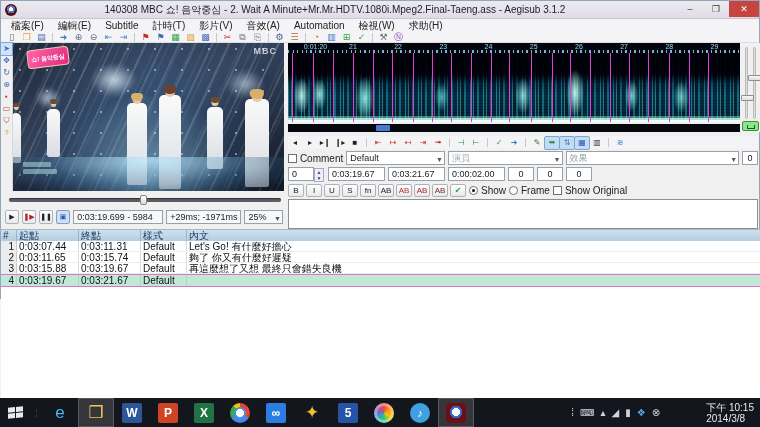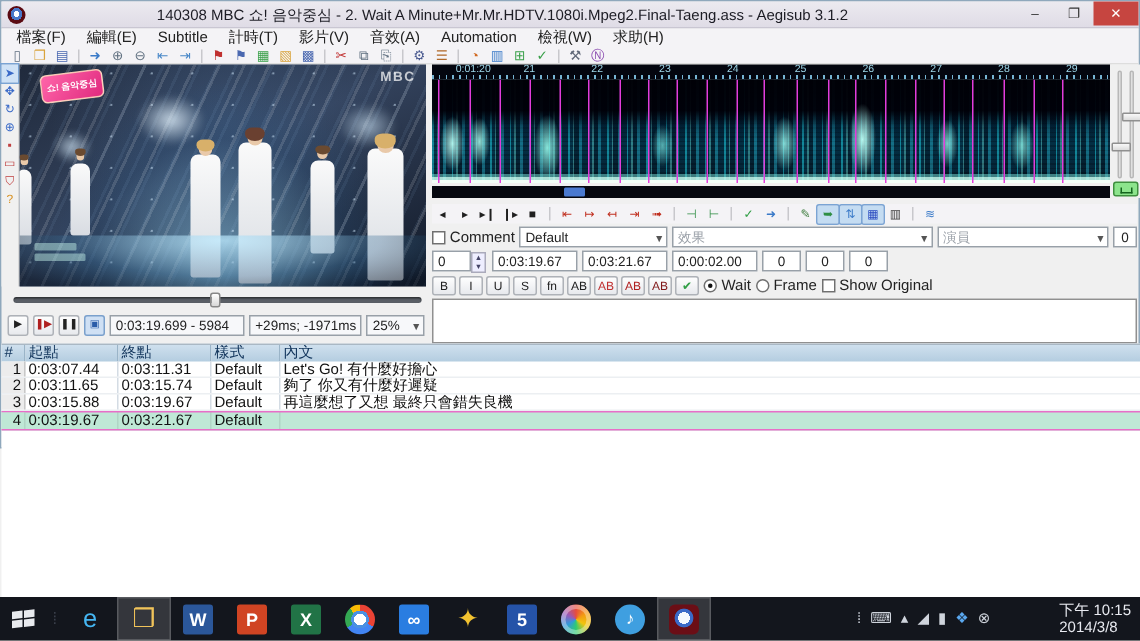--- a/index.html
+++ b/index.html
@@ -357,22 +357,22 @@
           <div class="abtn on" style="color: rgb(42, 74, 192);">▦</div>
           <div class="abtn" style="color: rgb(64, 64, 64);">▥</div>
           <div class="asep"></div>
           <div class="abtn" style="color: rgb(58, 122, 200);">≋</div>
         </div>
 
       <div class="frow" id="commentrow">
         <div class="chk"></div>
         <span class="lbl">Comment</span>
         <div class="combo" style="width:100px;"><span>Default</span><span class="arrow">▼</span></div>
+        <div class="combo ph" style="width:116px;"><span>演員</span><span class="arrow">▼</span></div>
         <div class="combo ph" style="width:176px;"><span>效果</span><span class="arrow">▼</span></div>
-        <div class="combo ph" style="width:116px;"><span>演員</span><span class="arrow">▼</span></div>
         <div class="tbox num" style="width:16px;">0</div>
       </div>
 
       <div class="frow" id="timerow">
         <div class="tbox" id="spinner"><span>0</span><span class="ud">▲<br>▼</span></div>
         <div style="width:8px"></div>
         <div class="tbox" style="width:57px;">0:03:19.67</div>
         <div class="tbox" style="width:57px;">0:03:21.67</div>
         <div class="tbox" style="width:57px;">0:00:02.00</div>
         <div class="tbox num" style="width:26px;">0</div>
@@ -387,21 +387,21 @@
             <div class="fbtn" style="color: rgb(32, 32, 32);">U</div>
             <div class="fbtn" style="color: rgb(32, 32, 32);">S</div>
             <div class="fbtn" style="color: rgb(32, 32, 32);">fn</div>
             <div class="fbtn" style="color: rgb(32, 32, 32);">AB</div>
             <div class="fbtn" style="color: rgb(192, 48, 48);">AB</div>
             <div class="fbtn" style="color: rgb(176, 32, 32);">AB</div>
             <div class="fbtn" style="color: rgb(128, 24, 24);">AB</div>
             <div class="fbtn" style="color: rgb(47, 158, 68);">✔</div>
           </span>
         <div class="radio sel"></div>
-        <span class="lbl">Wait</span>
+        <span class="lbl">Show</span>
         <div class="radio"></div>
         <span class="lbl">Frame</span>
         <div class="chk"></div>
         <span class="lbl">Show Original</span>
       </div>
 
       <div id="editbox"></div>
     </div>
 
     <div id="grid">

